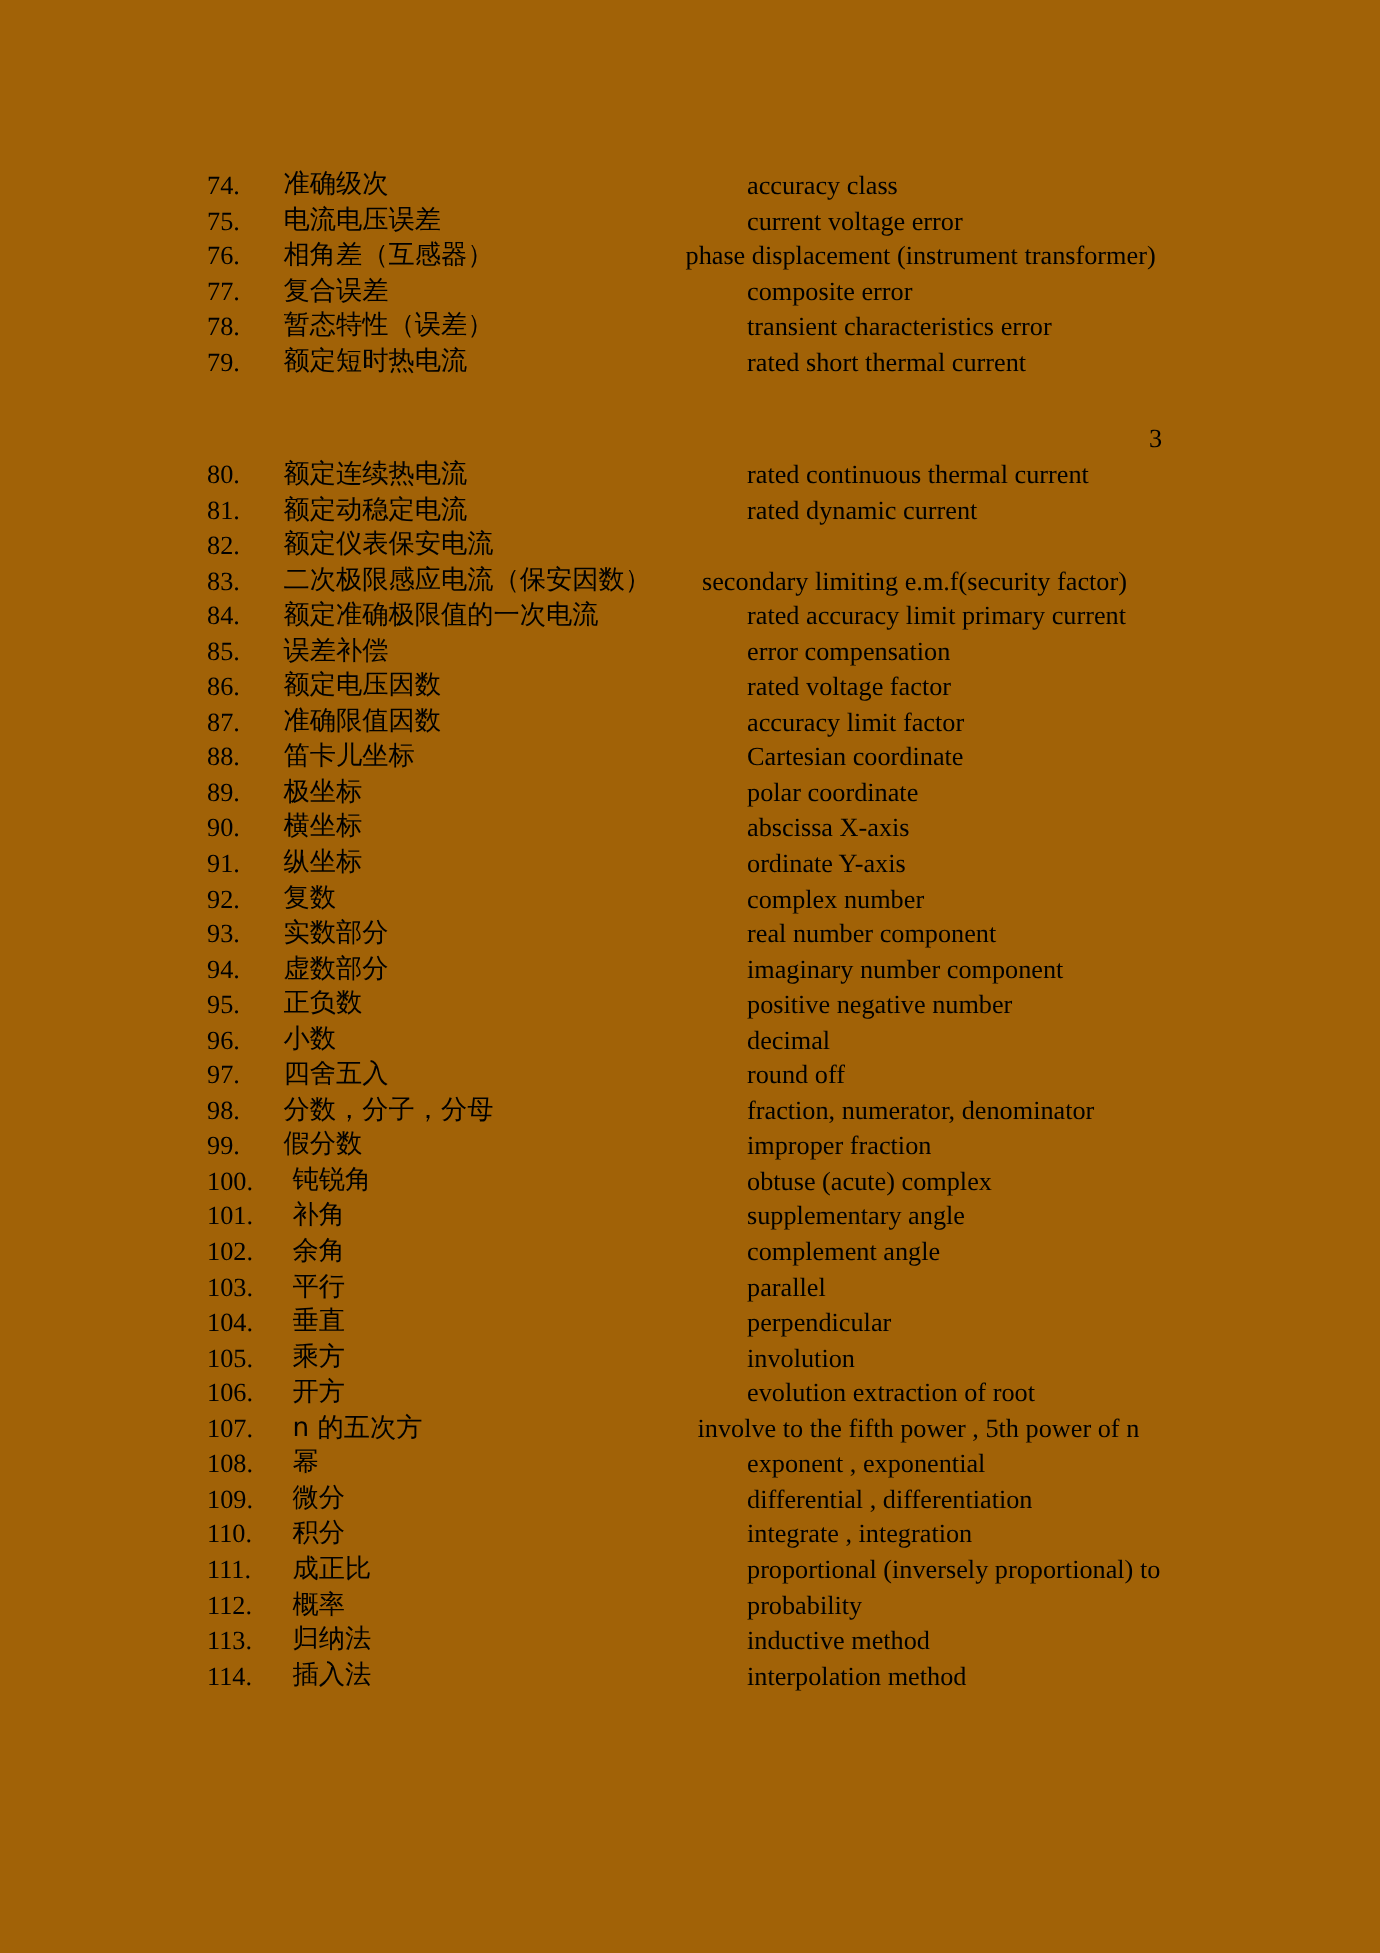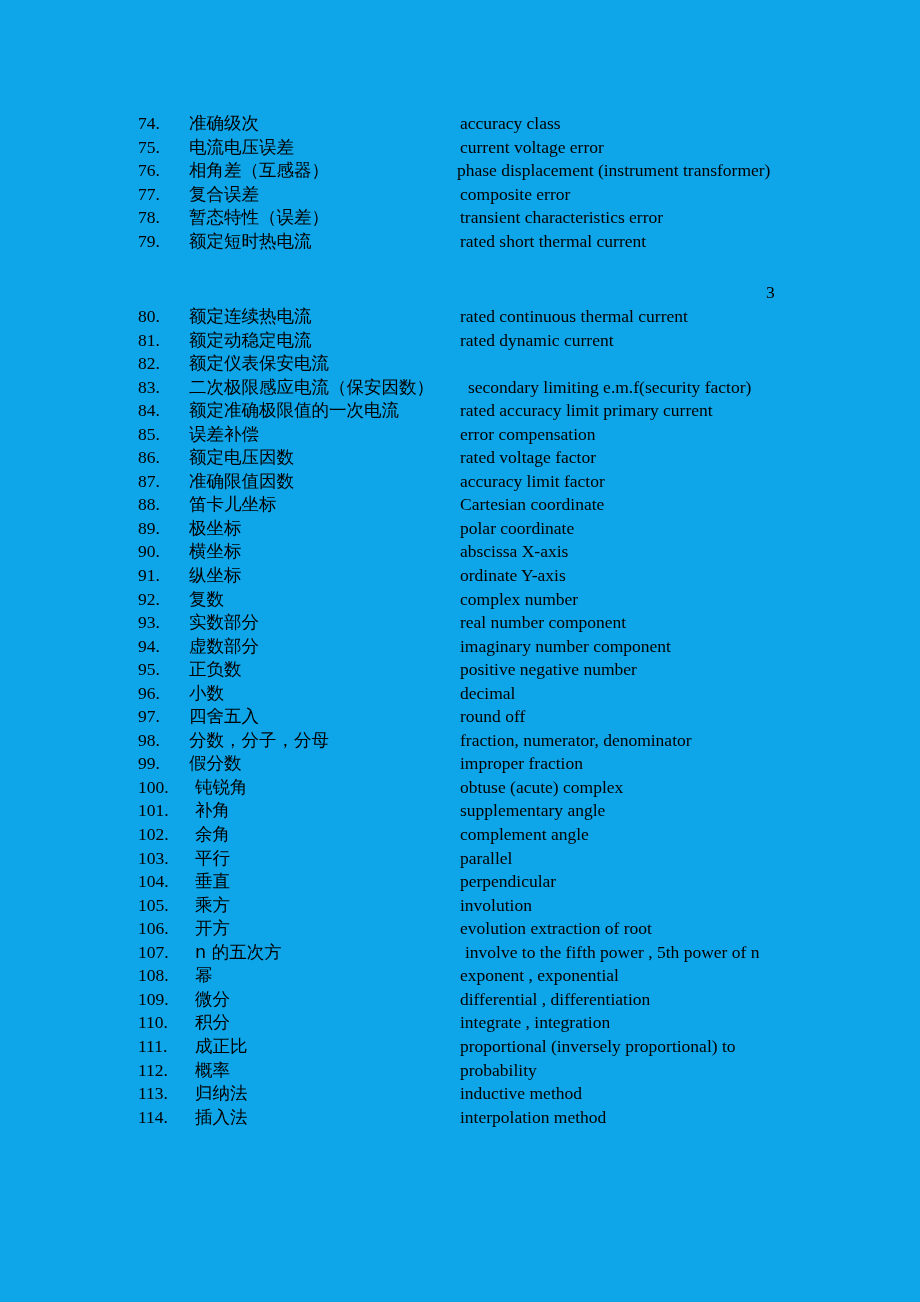--- a/index.html
+++ b/index.html
@@ -9,21 +9,21 @@
     background: #ffffff;
   }
   body {
     font-family: "Liberation Serif", "DejaVu Serif", serif;
     color: #000000;
   }
   .page {
     position: relative;
     width: 920px;
     height: 1302px;
-    background: #0ea5e9;
+    background: #a16207;
     overflow: hidden;
   }
 
   
   .block {
     position: absolute;
     left: 0;
     width: 920px;
   }
   #block-top  { top: 112px; }
@@ -49,21 +49,21 @@
     top: 0;
     font-size: 17.5px;
     font-family: "DejaVu Sans", "Liberation Sans", sans-serif;
     margin-left: 19px;
   }
   
 
   .en {
     position: absolute;
     top: 0;
-    left: 460px;
+    left: 498px;
     font-size: 17.5px;
   }
 
   
   .page-number {
     position: absolute;
     left: 766px;
     top: 281px;
     font-size: 17.5px;
     line-height: 22px;

